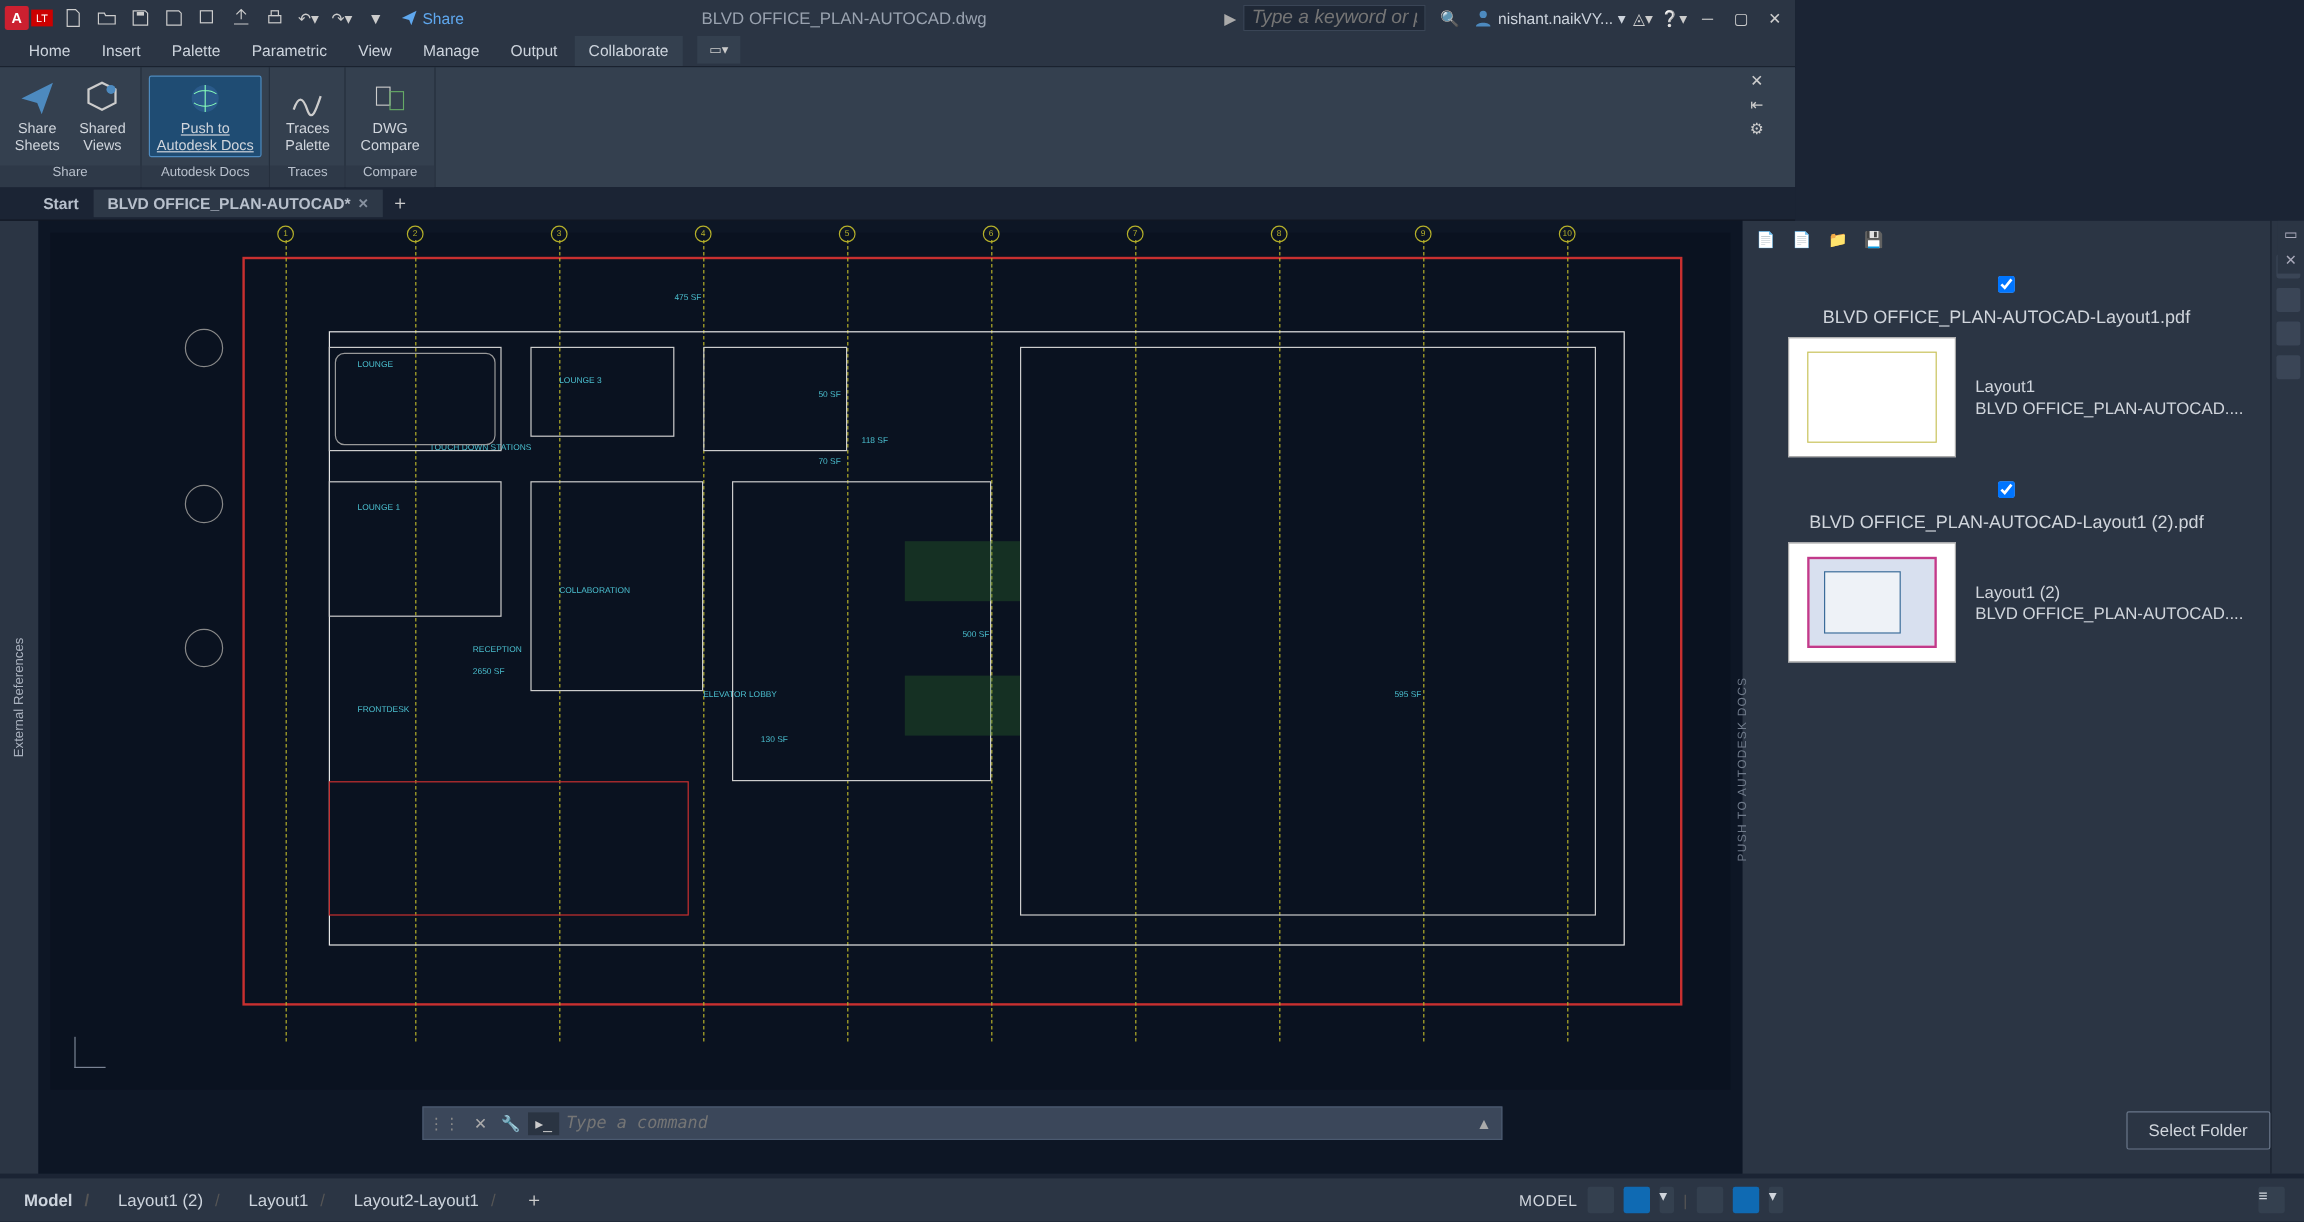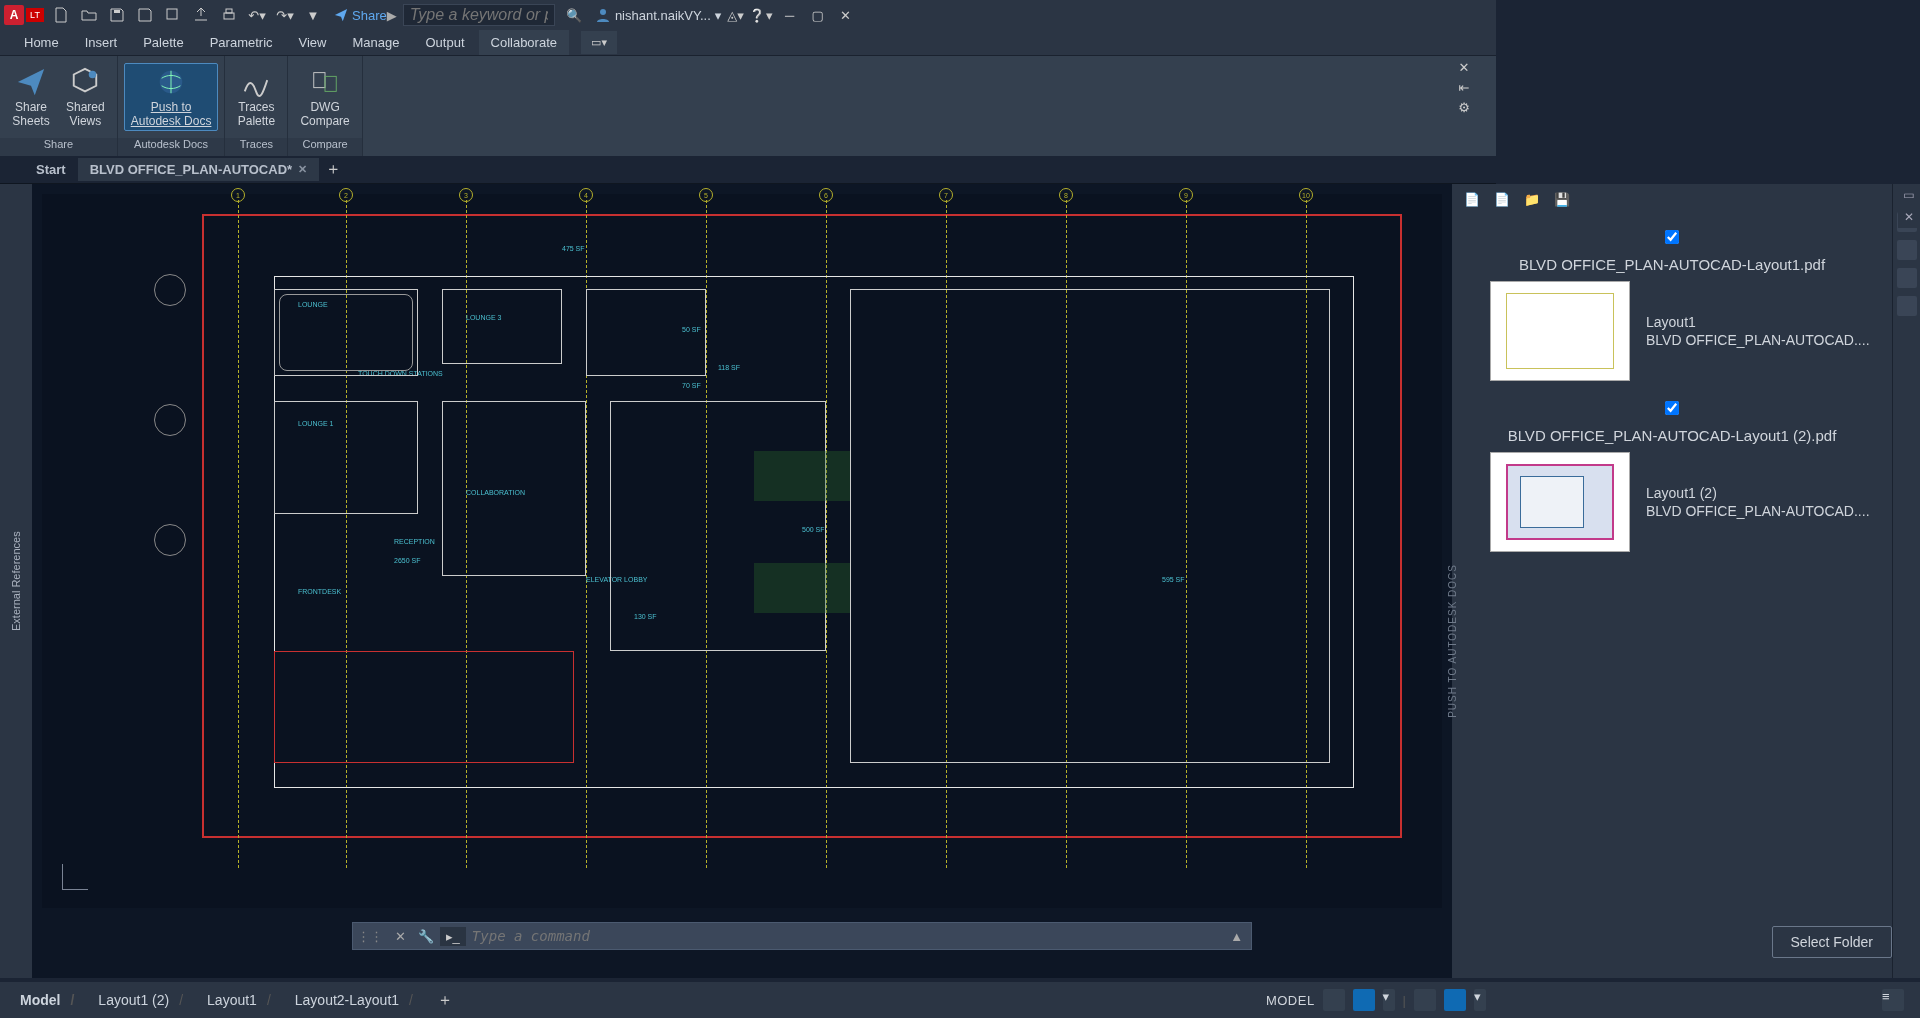--- a/index.html
+++ b/index.html
@@ -15,21 +15,21 @@
 .share-quick { display:flex; align-items:center; gap:4px; color:#5fa8ef; margin-left:12px; cursor:pointer; }
 .title-center { flex:1; text-align:center; color:#9aa3b0; font-size:14px; }
 .title-right { display:flex; align-items:center; gap:6px; padding-right:6px; }
 .search-box { display:flex; align-items:center; background:#1f2836; border:1px solid #3a4556; height:22px; }
 .search-box input { background:transparent; border:none; color:#8892a0; font-style:italic; font-size:16px; padding:0 6px; width:150px; outline:none; }
 .search-icon { padding:0 6px; color:#ccc; }
 .user { display:flex; align-items:center; gap:4px; color:#cdd4dd; font-size:13px; }
 .winbtn { width:22px; height:22px; color:#ccc; display:flex; align-items:center; justify-content:center; cursor:pointer; }
 
 
-.menubar { height:26px; background:#2b3544; display:flex; align-items:center; padding-left:12px; gap:2px; border-bottom:1px solid #1a222f; }
+.menubar { height:26px; background:#2b3544; display:flex; align-items:flex-start; padding-left:12px; gap:2px; border-bottom:1px solid #1a222f; }
 .menu-item { padding:5px 12px; color:#cdd4dd; cursor:pointer; font-size:13px; }
 .menu-item.active { background:#34404f; }
 .menu-spacer { margin-left:10px; }
 
 
 .ribbon { height:100px; background:#34404f; display:flex; }
 .rgroup { border-right:1px solid #252f3d; display:flex; flex-direction:column; }
 .rgroup-body { flex:1; display:flex; align-items:center; padding:4px 6px; gap:4px; }
 .rgroup-label { height:18px; text-align:center; font-size:11px; color:#b8c0cc; background:#2e3948; }
 .rbtn { display:flex; flex-direction:column; align-items:center; justify-content:center; padding:2px 6px; cursor:pointer; min-width:50px; text-align:center; font-size:12px; line-height:14px; color:#d0d5dc; border-radius:2px; }
@@ -159,20 +159,21 @@
     <div class="qat-btn">↶▾</div>
     <div class="qat-btn">↷▾</div>
     <div class="qat-btn">▼</div>
   </div>
   <div class="share-quick">
     <svg width="14" height="14" viewBox="0 0 16 16">
         <path d="M1 8l14-7-5 14-2-5z" fill="#5fa8ef"></path>
       </svg>
     <span>Share</span>
   </div>
+  <div class="title-center">BLVD OFFICE_PLAN-AUTOCAD.dwg</div>
   <div class="title-right">
     <span style="color:#aaa">▶</span>
     <div class="search-box">
       <input placeholder="Type a keyword or phrase" style="">
     </div>
     <span class="search-icon">🔍</span>
     <div class="user">
       <svg width="16" height="16" viewBox="0 0 16 16">
           <circle cx="8" cy="5" r="3" fill="#4d8abf"></circle>
           <path d="M2 15c0-4 12-4 12 0" fill="#4d8abf"></path>

